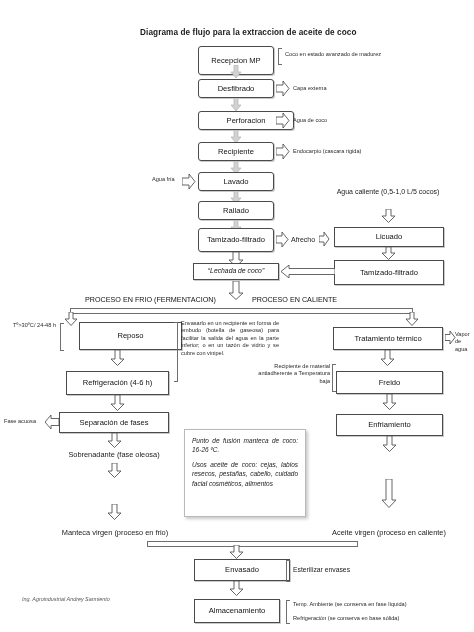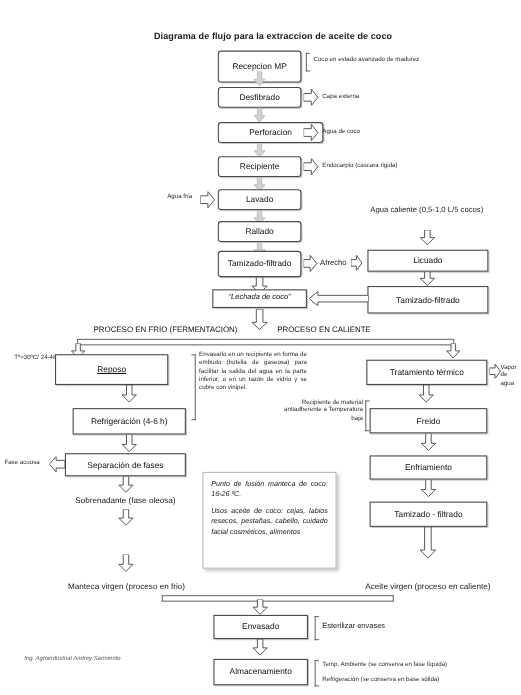--- a/index.html
+++ b/index.html
@@ -195,21 +195,21 @@
 
   <div class="varrow" style="left:405px;top:312px;">
     <svg width="14" height="14" viewBox="0 0 14 14">
         <polygon points="5,0 9,0 9,7 13,7 7,13.5 1,7 5,7" fill="#ffffff" stroke="#555" stroke-width="0.9"></polygon>
       </svg>
   </div>
 
   <div class="note right" style="left:6px;top:322px;width:50px;">Tº&gt;30ºC/ 24-48 h</div>
   <div class="brk" style="left:60px;top:323px;height:26px;"></div>
 
-  <div class="box shadow" style="left:50px;top:322px;width:103px;height:28px;text-decoration:underline;">Reposo</div>
+  <div class="box shadow" style="left:79px;top:322px;width:103px;height:28px;">Reposo</div>
 
   <div class="brkR" style="left:174px;top:322px;height:58px;"></div>
   <div class="note just" style="left:181px;top:320px;width:98px;">Envasarlo en un recipiente en forma de embudo (botella de gaseosa) para facilitar la salida del agua en la parte inferior; o en un tazón de vidrio y se cubre con vinipel.</div>
 
   <div class="varrow" style="left:110px;top:350px;">
     <svg width="15" height="16" viewBox="0 0 15 16">
         <polygon points="5,0 10,0 10,9 14,9 7.5,15.5 1,9 5,9" fill="#ffffff" stroke="#555" stroke-width="0.9"></polygon>
       </svg>
   </div>
 
@@ -279,21 +279,20 @@
   </div>
 
   <div class="box shadow" style="left:336px;top:414px;width:107px;height:22px;">Enfriamiento</div>
 
   <div class="varrow" style="left:382px;top:436px;">
     <svg width="15" height="16" viewBox="0 0 15 16">
         <polygon points="5,0 10,0 10,9 14,9 7.5,15.5 1,9 5,9" fill="#ffffff" stroke="#555" stroke-width="0.9"></polygon>
       </svg>
   </div>
 
-  <div class="box shadow" style="left:336px;top:456px;width:107px;height:23px;">Tamizado - filtrado</div>
 
   <div class="varrow" style="left:381px;top:479px;">
     <svg width="16" height="29" viewBox="0 0 16 29">
         <polygon points="5,0 11,0 11,21 15,21 8,28.5 1,21 5,21" fill="#ffffff" stroke="#555" stroke-width="0.9"></polygon>
       </svg>
   </div>
 
   <div class="cap" style="left:318px;top:528px;width:142px;">Aceite virgen (proceso en caliente)</div>
 
   <div class="callout" style="left:184px;top:429px;width:122px;height:88px;">
@@ -305,21 +304,21 @@
   <div class="hline" style="left:147px;top:546px;width:211px;"></div>
   <div class="vline" style="left:147px;top:541px;height:6px;"></div>
   <div class="vline" style="left:357px;top:541px;height:6px;"></div>
 
   <div class="varrow" style="left:229px;top:545px;">
     <svg width="15" height="14" viewBox="0 0 15 14">
         <polygon points="5,0 10,0 10,7 14,7 7.5,13.5 1,7 5,7" fill="#ffffff" stroke="#555" stroke-width="0.9"></polygon>
       </svg>
   </div>
 
-  <div class="box shadow" style="left:194px;top:559px;width:86px;height:22px;">Envasado</div>
+  <div class="box shadow" style="left:194px;top:559px;width:96px;height:22px;">Envasado</div>
   <div class="brk" style="left:286px;top:560px;height:20px;"></div>
   <div class="t" style="left:293px;top:566px;font-size:6.8px;">Esterilizar envases</div>
 
   <div class="varrow" style="left:229px;top:581px;">
     <svg width="15" height="15" viewBox="0 0 15 15">
         <polygon points="5,0 10,0 10,8 14,8 7.5,14.5 1,8 5,8" fill="#ffffff" stroke="#555" stroke-width="0.9"></polygon>
       </svg>
   </div>
 
   <div class="box shadow" style="left:194px;top:599px;width:86px;height:24px;">Almacenamiento</div>

